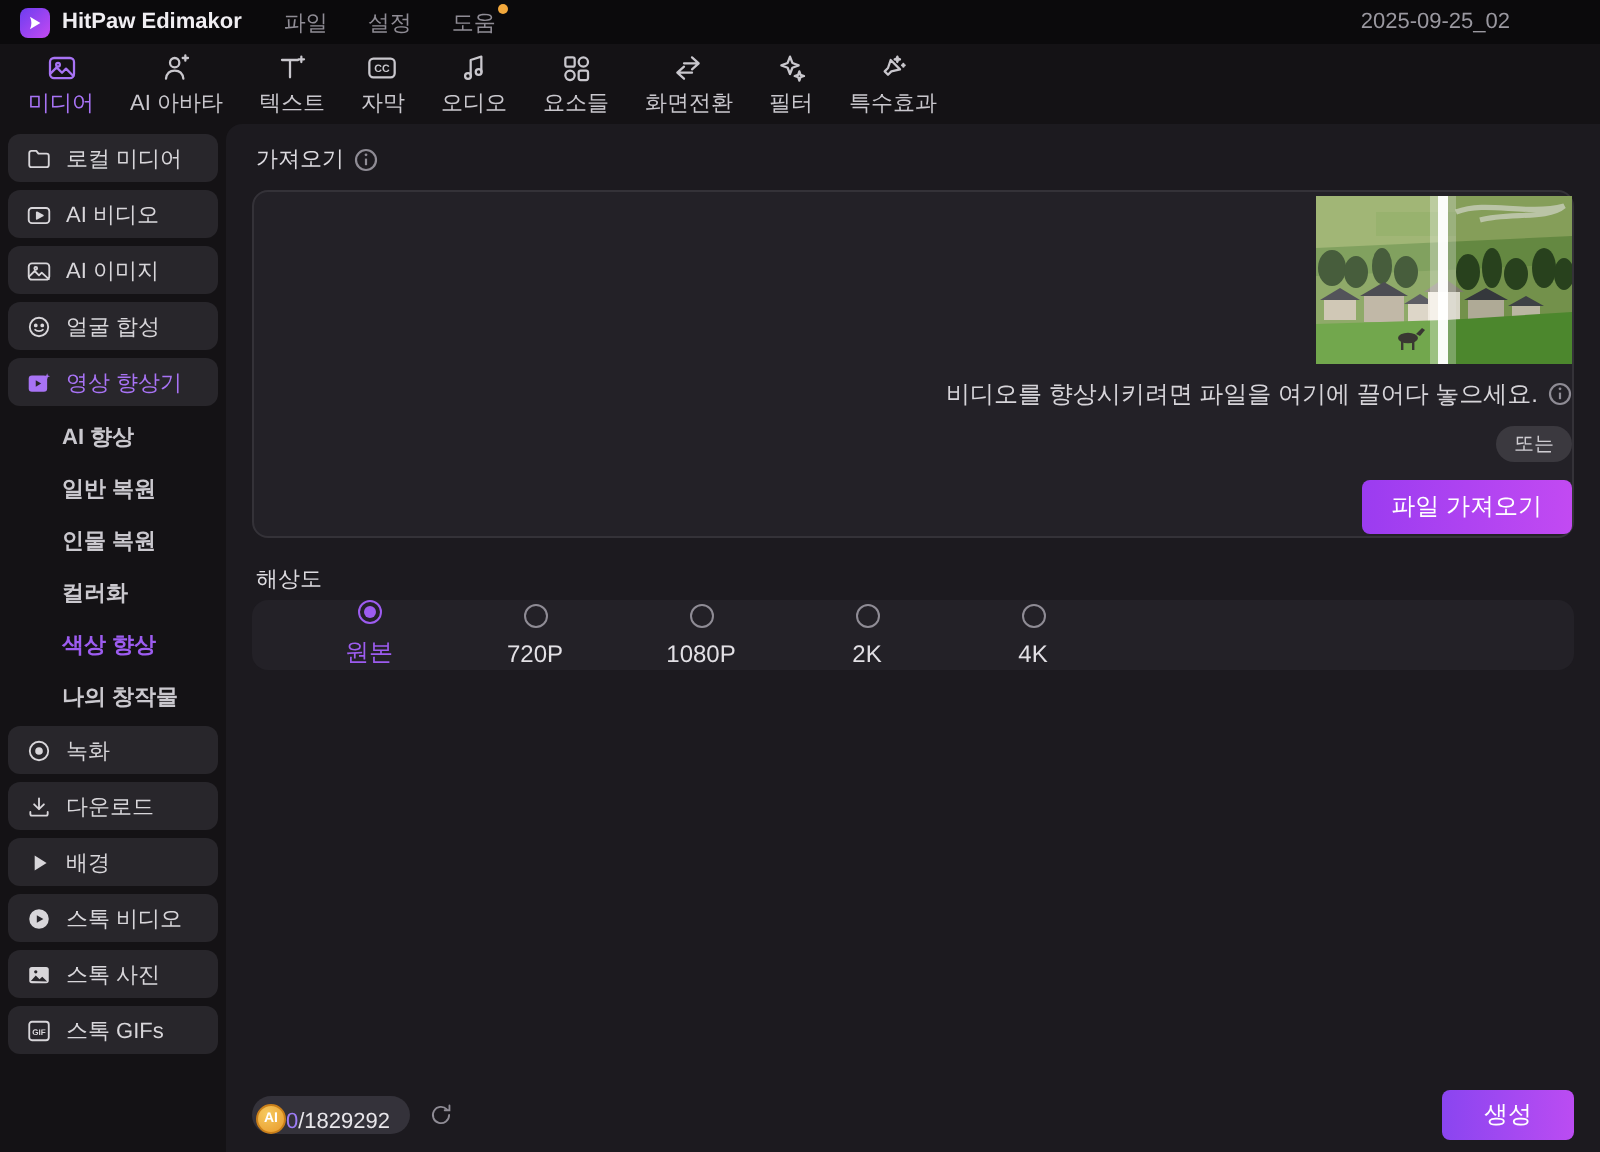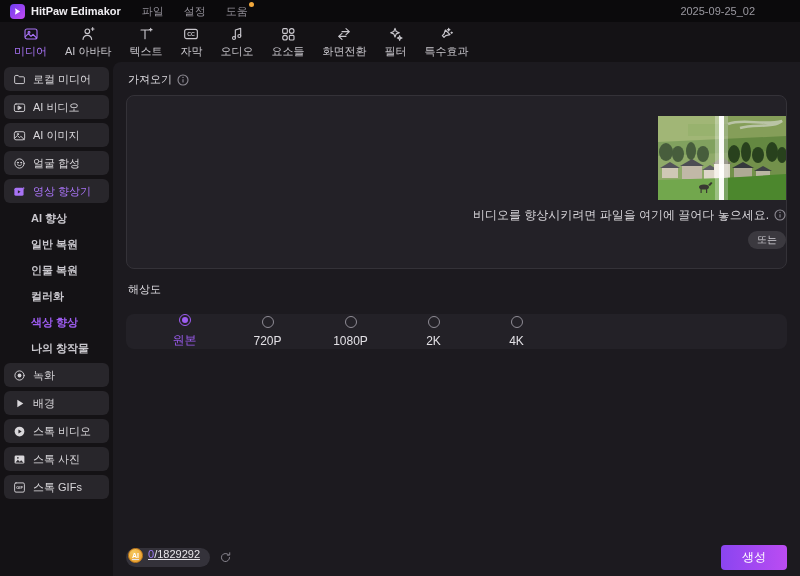--- a/index.html
+++ b/index.html
@@ -44,36 +44,36 @@
 
   .dropzone { height:174px; flex:none; background:#232127; border:1px solid #343238; border-radius:8px;
               display:flex; flex-direction:column; align-items:flex-end; justify-content:center; gap:7px; }
   .thumb { width:128px; height:84px; flex:none; display:block; }
   .drop-hint { font-size:12px; color:#d6d4d9; display:flex; align-items:center; gap:5px; }
   .or-pill { background:#3b393f; color:#cfcdd2; font-size:10px; padding:2px 9px; border-radius:9px; }
   .import-btn { background:linear-gradient(90deg,#9b3cf0,#c24af2); color:#ffffff; font-size:12px;
                 padding:5px 15px; border-radius:4px; border:none; cursor:pointer; margin-top:2px;
                 font-family:"Liberation Sans", sans-serif; }
 
-  .res-title { margin:13px 0 17px 2px; }
+  .res-title { margin:13px 0 3px 2px; }
   .res-panel { height:35px; flex:none; background:#232127; border-radius:8px; display:flex; align-items:center;
                padding:0 17px; }
   .radio-opt { display:flex; align-items:center; gap:6px; font-size:12px; color:#e2e0e5; width:83px; cursor:pointer;flex-direction:column; }
   .radio-circle { width:12px; height:12px; flex:none; border:1.5px solid #8f8c95; border-radius:50%;
                   display:flex; align-items:center; justify-content:center; }
   .radio-opt.selected .radio-circle { border-color:#9d5cf0; }
   .radio-opt.selected .radio-circle::after { content:""; width:6px; height:6px; border-radius:50%; background:#9d5cf0; }
   .radio-opt.selected { color:#9d5cf0; }
 
   .spacer { flex:1; }
 
   
   .footer { height:26px; flex:none; display:flex; align-items:center; gap:9px; }
-  .credits-pill { background:#34323a; border-radius:10px; height:19px; display:flex; align-items:flex-start;
-                  padding:0 10px 0 2px; gap:5px; font-size:11px;text-decoration:underline; }
+  .credits-pill { background:#34323a; border-radius:10px; height:19px; display:flex; align-items:flex-end;
+                  padding:0 10px 0 2px; font-size:11px; }
   .coin { width:15px; height:15px; border-radius:50%; flex:none;
           background:radial-gradient(circle at 35% 30%, #f6c95e, #e8992a); border:1px solid #c97f1a;
           color:#fff; font-size:7px; font-weight:bold; display:flex; align-items:center; justify-content:center; }
   .credits-used { color:#9d7df5; }
   .credits-rest { color:#e8e6ea; }
   .refresh { width:13px; height:13px; stroke:#8f8c95; fill:none; stroke-width:1.7; stroke-linecap:round; cursor:pointer; }
   .generate-btn { margin-left:auto; background:linear-gradient(90deg,#8a45f0,#bb4cf2); color:#fff; font-size:12px;
                   padding:4px 21px; border-radius:4px; border:none; cursor:pointer;
                   font-family:"Liberation Sans", sans-serif; }
 </style>
@@ -257,20 +257,29 @@
     </div>
 
     <div class="side-btn">
       <svg>
           <g transform="scale(0.542)">
         <circle cx="12" cy="12" r="8.5"></circle>
             <circle cx="12" cy="12" r="3.5" fill="currentColor" stroke="none"></circle>
           </g>
       </svg>
       <span>녹화</span>
+    </div>
+    <div class="side-btn">
+      <svg>
+          <g transform="scale(0.542)">
+        <path d="M12 4v10M7.5 9.5L12 14l4.5-4.5"></path>
+            <path d="M4 16.5v2A1.5 1.5 0 005.5 20h13a1.5 1.5 0 001.5-1.5v-2"></path>
+          </g>
+      </svg>
+      <span>다운로드</span>
     </div>
     <div class="side-btn">
       <svg>
           <g transform="scale(0.542)">
         <path d="M8 5l11 7-11 7z" fill="currentColor" stroke="none"></path>
           </g>
       </svg>
       <span>배경</span>
     </div>
     <div class="side-btn">
@@ -368,20 +377,21 @@
 
       <div class="drop-hint">
         <span>비디오를 향상시키려면 파일을 여기에 끌어다 놓으세요.</span>
         <svg class="info-icon" viewBox="0 0 12 12">
           <circle cx="6" cy="6" r="5"></circle>
             <line x1="6" y1="5.3" x2="6" y2="8.6"></line>
             <circle cx="6" cy="3.4" r="0.7" fill="#8f8c95" stroke="none"></circle>
         </svg>
       </div>
       <span class="or-pill">또는</span>
+      <button class="import-btn">파일 가져오기</button>
     </div>
 
     <div class="section-title res-title">
       <span>해상도</span>
     </div>
 
     <div class="res-panel">
       <div class="radio-opt selected">
         <span class="radio-circle"></span>
         <span>원본</span>

